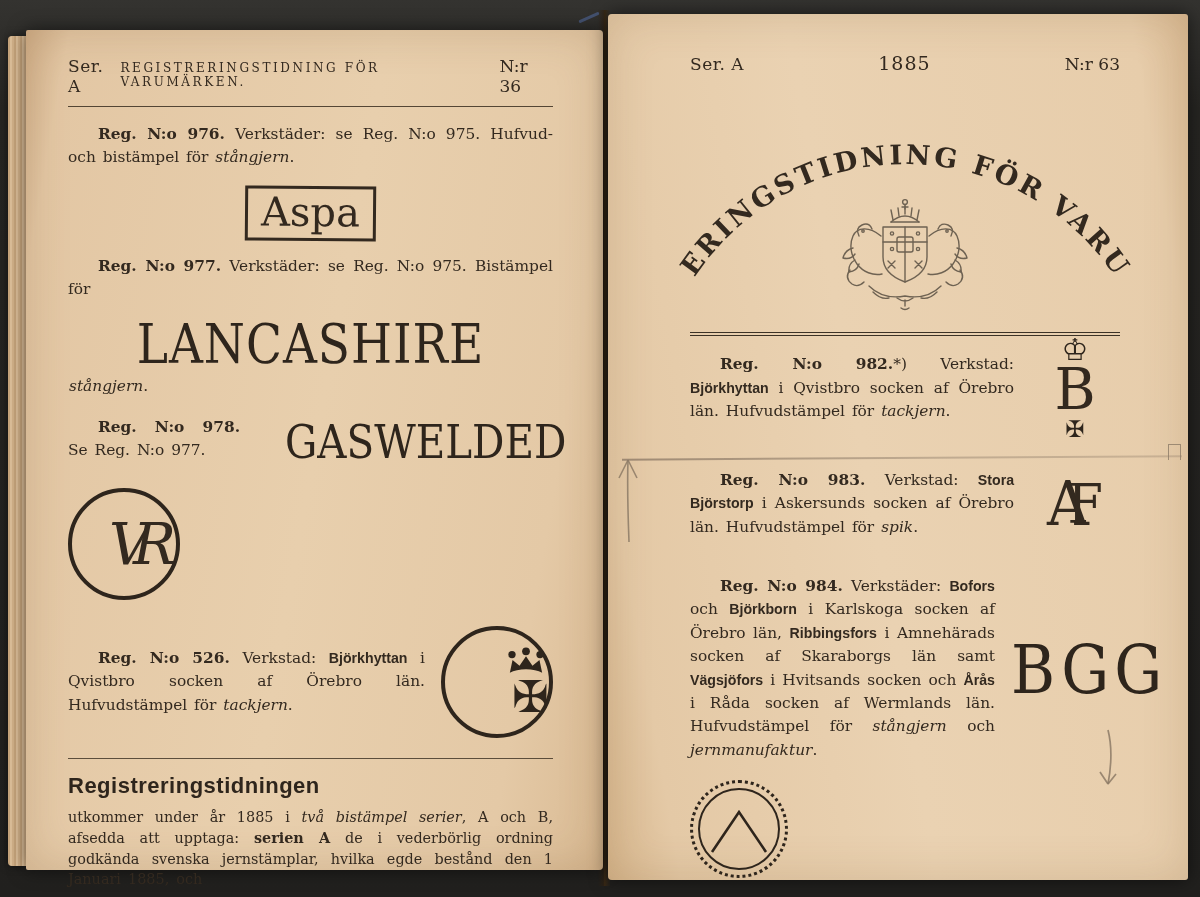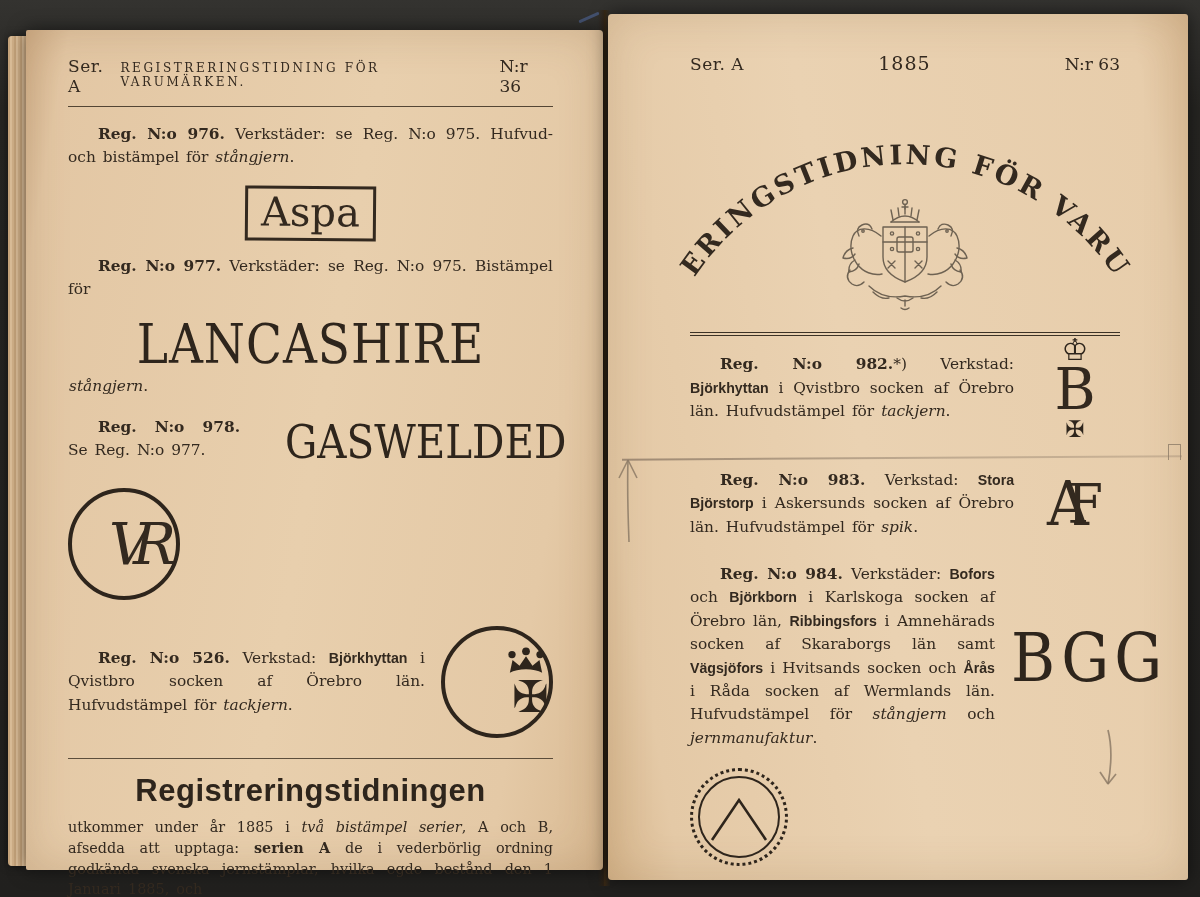--- a/index.html
+++ b/index.html
@@ -65,22 +65,22 @@
   .circle-mark{
     width:104px;height:104px;border:4px solid #2e251c;border-radius:50%;
     display:flex;align-items:flex-end;justify-content:center;flex-direction:column;flex:none;
   }
   .vr{font-style:italic;font-size:57px;line-height:1;}
   .vr .r{margin-left:-17px;}
   .glyph{font-family:"DejaVu Sans",sans-serif;line-height:.95;color:#2e251c;}
 
   .divider{border:0;border-top:1.3px solid rgba(58,46,32,.8);margin:20px 0 0 0;}
   .notice-head{
-    text-align:center;font-family:"Liberation Sans","DejaVu Sans",sans-serif;
-    font-weight:bold;font-size:31px;letter-spacing:.5px;margin:14px 0 8px 0;color:#2e251c;
+    text-align:left;font-family:"Liberation Sans","DejaVu Sans",sans-serif;
+    font-weight:bold;font-size:22px;letter-spacing:.5px;margin:14px 0 8px 0;color:#2e251c;
   }
   .notice-body{font-size:14.4px;line-height:1.44;text-align:justify;word-spacing:2.5px;}
 
   
   #masthead{position:relative;height:250px;margin-top:2px;}
   #arc-svg{position:absolute;left:50%;transform:translateX(-50%);top:0;}
   #arc-svg text{font-family:"DejaVu Serif",serif;font-weight:bold;fill:#33291f;letter-spacing:3px;}
   #crest{position:absolute;left:50%;transform:translateX(-50%);top:120px;}
   .dbl-rule{border:0;border-top:1px solid #3c3226;border-bottom:1.6px solid #3c3226;height:2.4px;margin:6px 0 0 0;}
 
@@ -227,21 +227,21 @@
       </div>
     </div>
 
     <div class="entry-row" style="margin-top:28px;justify-content:center;">
       <p class="etext" style="margin:0;"><span class="seg-b">Reg. N:o 983.</span><span>  Verkstad: </span><span class="seg-g">Stora Björstorp</span><span> i Askersunds socken af Örebro län.  Hufvudstämpel för </span><span class="seg-i">spik</span><span>.</span></p>
       <div class="mark-af">
         <span>A</span><span class="f">F</span>
       </div>
     </div>
 
-    <div class="entry-row" style="margin-top:24px;">
+    <div class="entry-row" style="margin-top:36px;">
       <p class="etext" style="margin:0;flex:0 0 305px;"><span class="seg-b">Reg. N:o 984.</span><span>  Verkstäder: </span><span class="seg-g">Bofors</span><span> och </span><span class="seg-g">Björkborn</span><span> i Karlskoga socken af Örebro län, </span><span class="seg-g">Ribbingsfors</span><span> i Amnehärads socken af Skaraborgs län samt </span><span class="seg-g">Vägsjöfors</span><span> i Hvitsands socken och </span><span class="seg-g">Årås</span><span> i Råda socken af Wermlands län.  Hufvudstämpel för </span><span class="seg-i">stångjern</span><span> och </span><span class="seg-i">jernmanufaktur</span><span>.</span></p>
       <div class="mark-bgg big-mark" style="margin:0 auto;">BGG</div>
     </div>
 
     <div class="entry-row" style="margin-top:18px;">
       <div class="mark-985">
         <div class="dotring"></div>
         <div class="solidring"></div>
         <svg width="98" height="98" viewBox="0 0 98 98" style="position:absolute;inset:0;">
           <path d="M22 72 L49 32 L76 72" fill="none" stroke="#2e251c" stroke-width="2.6"></path>

